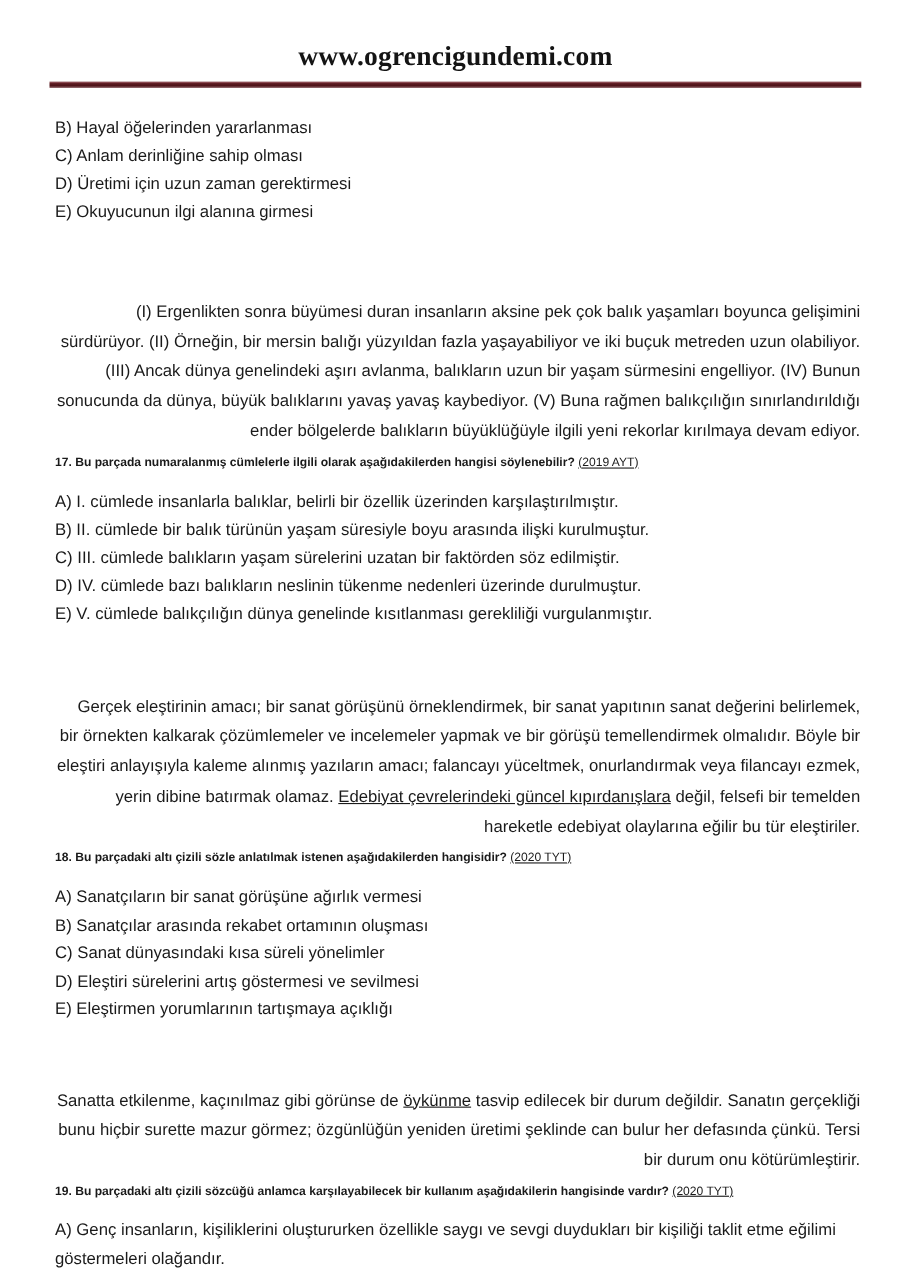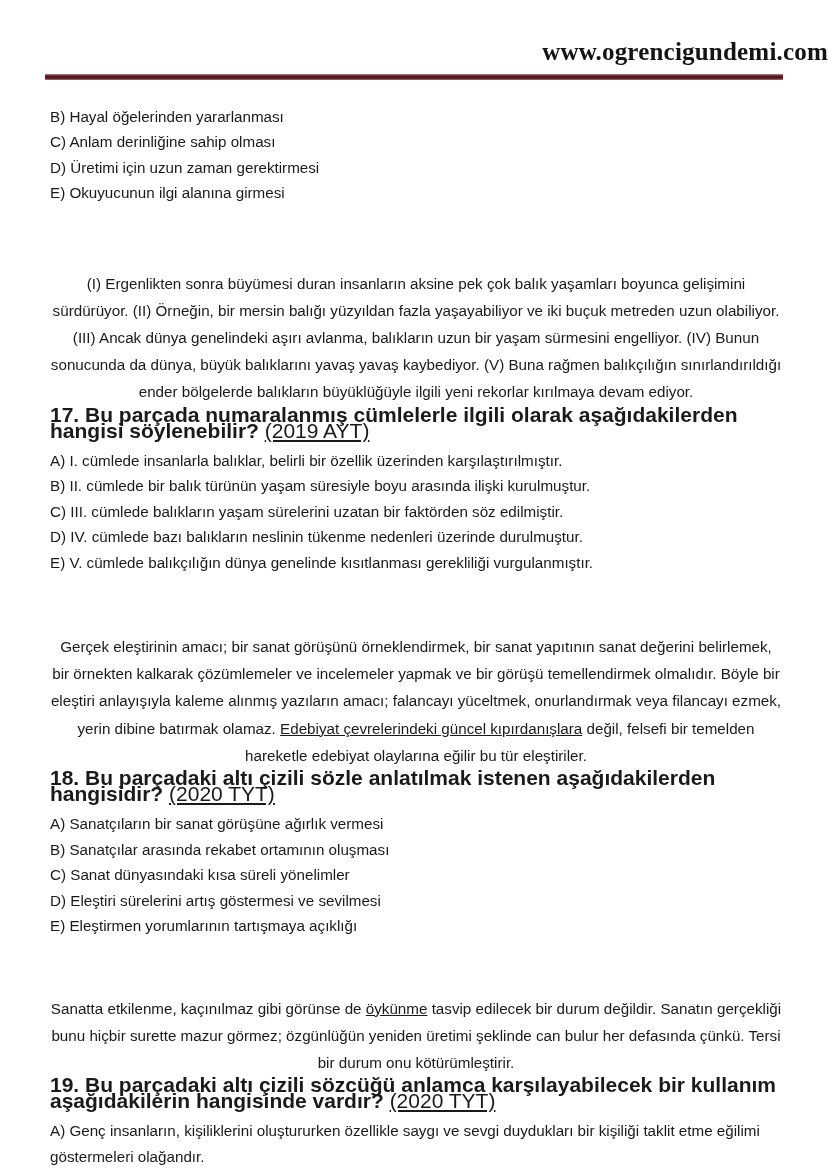--- a/index.html
+++ b/index.html
@@ -20,21 +20,21 @@
     box-sizing: border-box;
     padding: 0;
   }
   .site-header {
     padding-top: 38px;
   }
   .site-title {
     font-family: "Liberation Serif", serif;
     font-weight: bold;
     font-size: 25px;
-    text-align: right;
+    text-align: center;
     color: #141414;
     letter-spacing: 0.2px;
     line-height: 1.1;
   }
   .header-rule {
     margin: 8px auto 0 auto;
     width: 738px;
     height: 6px;
     background: linear-gradient(
       to bottom,
@@ -54,25 +54,25 @@
     list-style: none;
   }
   .opt-list li {
     font-size: 15.2px;
     line-height: 25.5px;
     white-space: normal;
   }
   .passage {
     font-size: 15.2px;
     line-height: 27.2px;
-    text-align: center;
+    text-align: right;
   }
   .question-stem {
-    font-size: 21px;
-    line-height: 16px;
+    font-size: 11px;
+    line-height: 28px;
     font-weight: bold;
   }
   .source {
     font-weight: normal;
     text-decoration: underline;
   }
   .u {
     text-decoration: underline;
   }
   .gap-top-opts { margin-top: 24px; }

